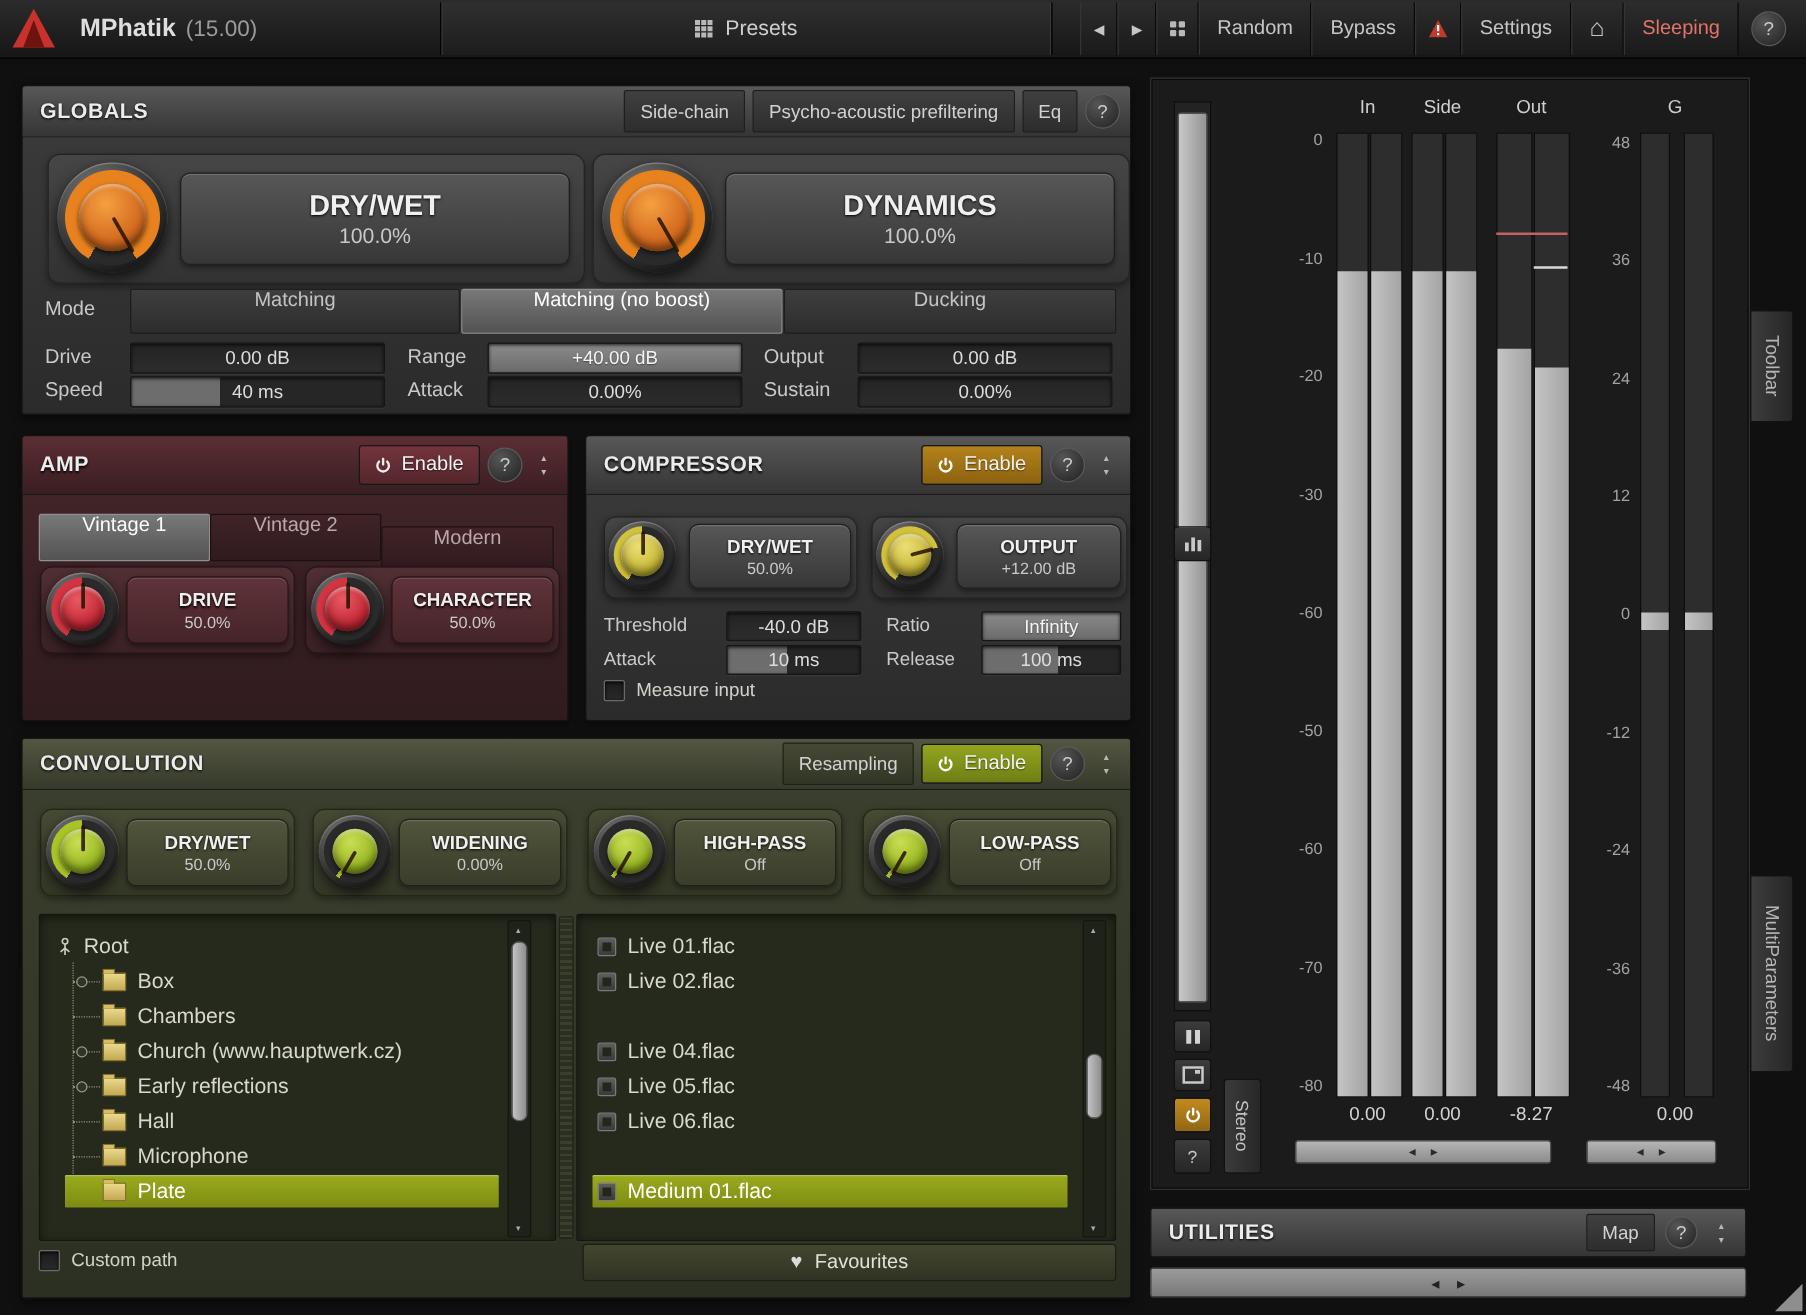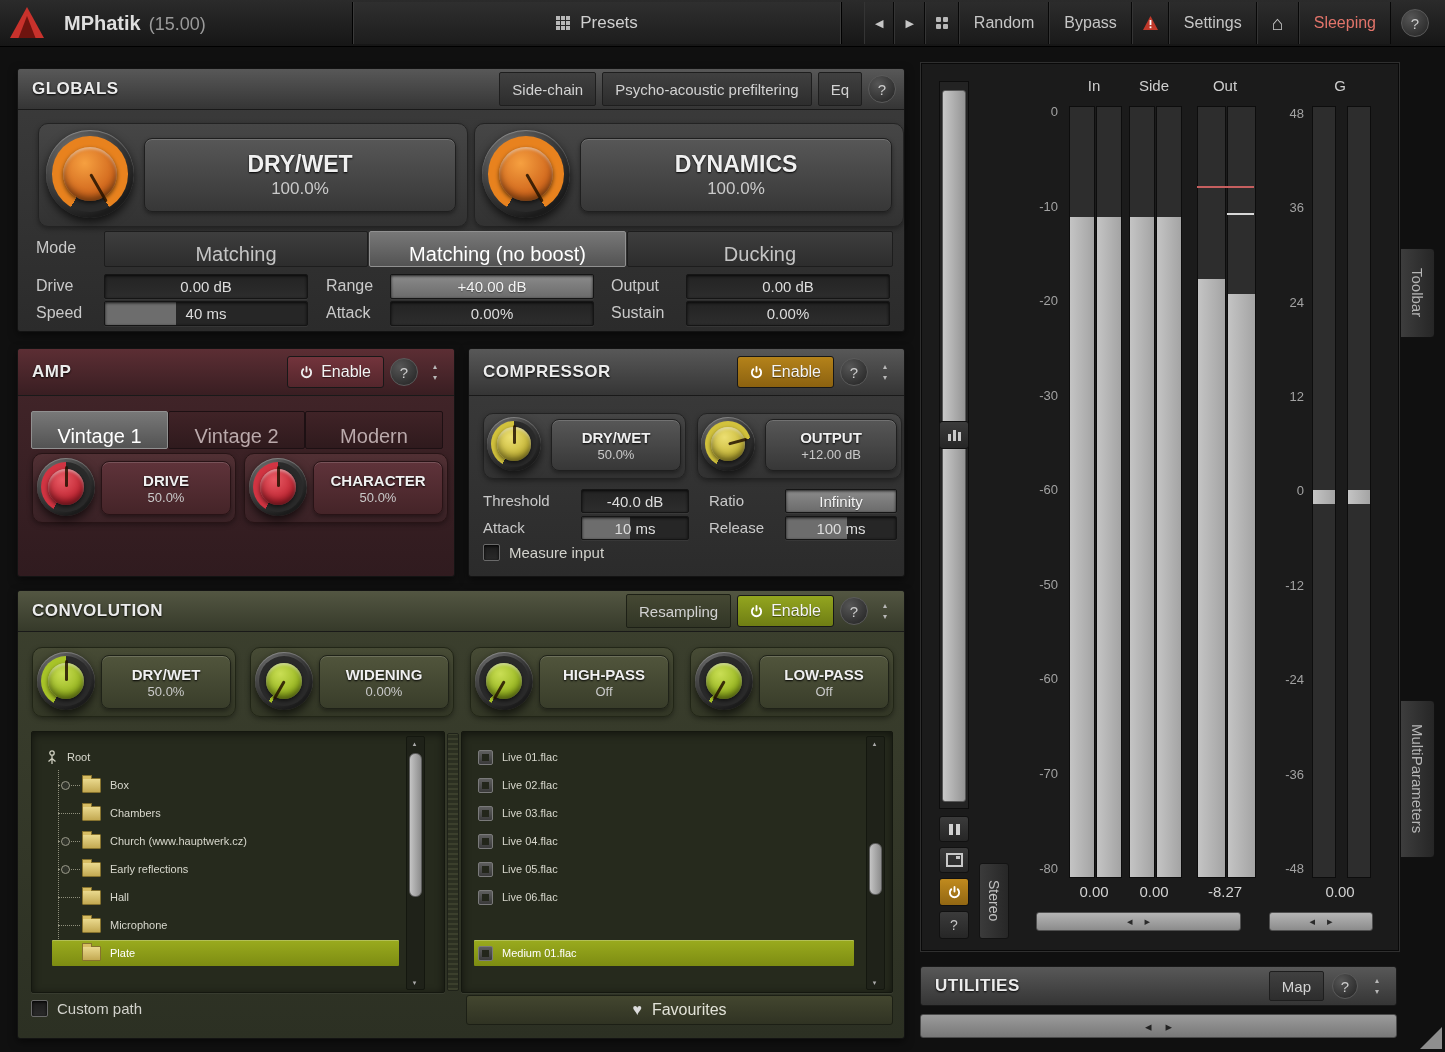--- a/index.html
+++ b/index.html
@@ -67,33 +67,33 @@
 .yellow.p50 .ring{background:conic-gradient(from 210deg,#d2c23c 0 150deg,#2a2a2a 150deg)}
 .yellow.p75 .ring{background:conic-gradient(from 210deg,#d2c23c 0 225deg,#2a2a2a 225deg)}
 .green.p50 .ring{background:conic-gradient(from 210deg,#a8c428 0 150deg,#2a2a2a 150deg)}
 .green.p0 .ring{background:conic-gradient(from 210deg,#a8c428 0 8deg,#2a2a2a 8deg)}
 .p0 .ptr{transform:rotate(30deg)}
 .p50 .ptr{transform:rotate(180deg)}
 .p75 .ptr{transform:rotate(-105deg)}
 .p100 .ptr{transform:rotate(-30deg)}
 
 
-.selbtn{position:absolute;display:flex;align-items:flex-end;justify-content:center;font-size:20px;color:#c4c4c4;background:linear-gradient(#3e3e3e,#2d2d2d);border:1px solid #1d1d1d;border-radius:2px;cursor:pointer}
+.selbtn{position:absolute;display:flex;align-items:flex-start;justify-content:center;font-size:16px;color:#c4c4c4;background:linear-gradient(#3e3e3e,#2d2d2d);border:1px solid #1d1d1d;border-radius:2px;cursor:pointer}
 .selbtn.on{background:linear-gradient(#787878,#535353);color:#fff;border-color:#909090}
 .selbtn.ampoff{background:linear-gradient(#402327,#2f1a1d);color:#baa9ab;border-color:#1d1013}
 .field{position:absolute;display:flex;align-items:center;justify-content:center;font-size:15px;color:#dcdcdc;background:linear-gradient(#232323,#2d2d2d);border:1px solid #151515;border-radius:2px;box-shadow:inset 0 1px 3px rgba(0,0,0,.8),0 1px 0 rgba(255,255,255,.05);cursor:ew-resize;white-space:nowrap}
 .field.full{background:linear-gradient(#8b8b8b,#6b6b6b);color:#f4f4f4;text-shadow:0 1px 1px rgba(0,0,0,.4)}
 .flabel{position:absolute;font-size:16px;color:#c9c9c9;display:flex;align-items:center;white-space:nowrap}
 .flabel.sm{font-size:15px}
 .cbrow{position:absolute;display:flex;align-items:flex-end;gap:9px;font-size:15px;color:#d2d2cc}
 .cb{width:15px;height:15px;background:linear-gradient(#1c1c1c,#2a2a2a);border:1px solid #6a6a6a;border-radius:2px;box-shadow:inset 0 1px 3px #000;flex:none;cursor:pointer}
 
 
 .listbox{position:absolute;background:#262a1d;border:1px solid #14170f;border-radius:2px;box-shadow:inset 0 2px 8px rgba(0,0,0,.55),0 1px 0 rgba(255,255,255,.05)}
-.trow,.frow{position:absolute;height:26px;display:flex;align-items:center;gap:9px;font-size:11px;color:#d8d8cd;cursor:pointer}
+.trow,.frow{position:absolute;height:26px;display:flex;align-items:center;gap:9px;font-size:17px;color:#d8d8cd;cursor:pointer}
 .rowsel{background:linear-gradient(#9aab1e,#7d8c12);color:#fff;border-radius:1px;box-shadow:inset 0 1px 0 rgba(255,255,255,.25)}
 .folder{width:17px;height:13px;background:linear-gradient(#ead98e,#c3a952);border:1px solid #86722e;border-radius:1px;position:relative;flex:none}
 .folder::before{content:"";position:absolute;left:-1px;top:-4px;width:8px;height:3px;background:#d7bd63;border:1px solid #86722e;border-bottom:none;border-radius:1px 1px 0 0}
 .fitem{width:13px;height:13px;background:linear-gradient(#5e5e5e,#3a3a3a);border:1px solid #7a7a7a;border-radius:2px;flex:none;position:relative}
 .fitem::after{content:"";position:absolute;inset:3px;background:#23261b}
 .tree-vline{position:absolute;left:26px;top:38px;width:1px;height:183px;border-left:1px dotted #8f8f7c}
 .trow.child::before{content:"";position:absolute;left:-24px;top:50%;width:22px;border-top:1px dotted #8f8f7c}
 .texp{position:absolute;left:-21px;top:50%;margin-top:-4px;width:7px;height:7px;border:1px solid #9a9a8a;border-radius:50%;background:#30332а;background:#30332a}
 .vscroll{position:absolute;width:17px;background:#1f2219;border:1px solid #14170f;border-radius:2px}
 .sb-arrow{position:absolute;left:0;width:15px;height:13px;display:flex;align-items:center;justify-content:center;font-size:7px;color:#ababab;cursor:pointer}
@@ -269,21 +269,21 @@
         <span>▴</span>
         <span>▾</span>
       </div>
   </div>
   <div class="selbtn on" style="left:13px;top:62px;width:135px;height:36px">
       <span>Vintage 1</span>
     </div>
   <div class="selbtn ampoff" style="left:150px;top:62px;width:135px;height:36px">
       <span>Vintage 2</span>
     </div>
-  <div class="selbtn ampoff" style="left:287px;top:62px;width:136px;height:36px">
+  <div class="selbtn ampoff" style="left:287px;top:72px;width:136px;height:36px">
       <span>Modern</span>
     </div>
   <div class="kgroup amp" style="left:14px;top:104px;width:202px;height:68px"></div>
   <div class="kgroup amp" style="left:226px;top:104px;width:202px;height:68px"></div>
   <div class="knob red p50" style="left:19px;top:109px;width:58px;height:58px">
       <div class="ring"></div>
       <div class="cap"></div>
       <div class="ptr"></div>
     </div>
   <div class="plate amp small" style="left:83px;top:112px;width:128px;height:52px">
@@ -464,24 +464,20 @@
 
   <div class="listbox" style="left:443px;top:140px;width:430px;height:260px">
     <div class="frow" style="left:12px;top:12px;width:380px">
         <span class="fitem" style="margin-left:4px"></span>
         <span>Live 01.flac</span>
       </div>
     <div class="frow" style="left:12px;top:40px;width:380px">
         <span class="fitem" style="margin-left:4px"></span>
         <span>Live 02.flac</span>
       </div>
-    <div class="frow" style="left:12px;top:68px;width:380px">
-        <span class="fitem" style="margin-left:4px"></span>
-        <span>Live 03.flac</span>
-      </div>
     <div class="frow" style="left:12px;top:96px;width:380px">
         <span class="fitem" style="margin-left:4px"></span>
         <span>Live 04.flac</span>
       </div>
     <div class="frow" style="left:12px;top:124px;width:380px">
         <span class="fitem" style="margin-left:4px"></span>
         <span>Live 05.flac</span>
       </div>
     <div class="frow" style="left:12px;top:152px;width:380px">
         <span class="fitem" style="margin-left:4px"></span>

